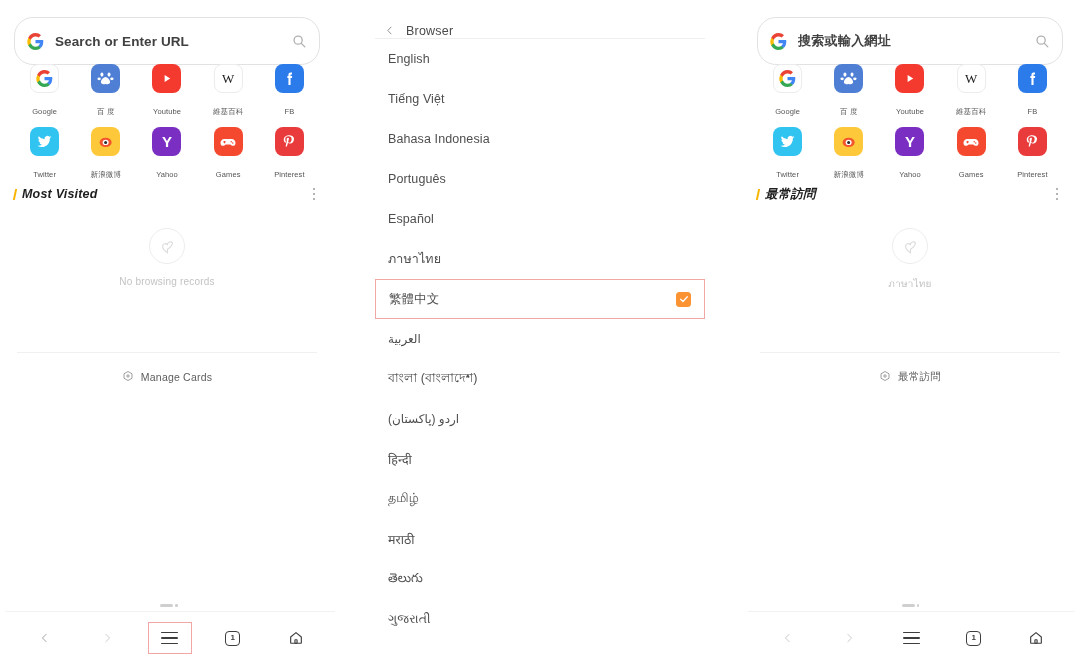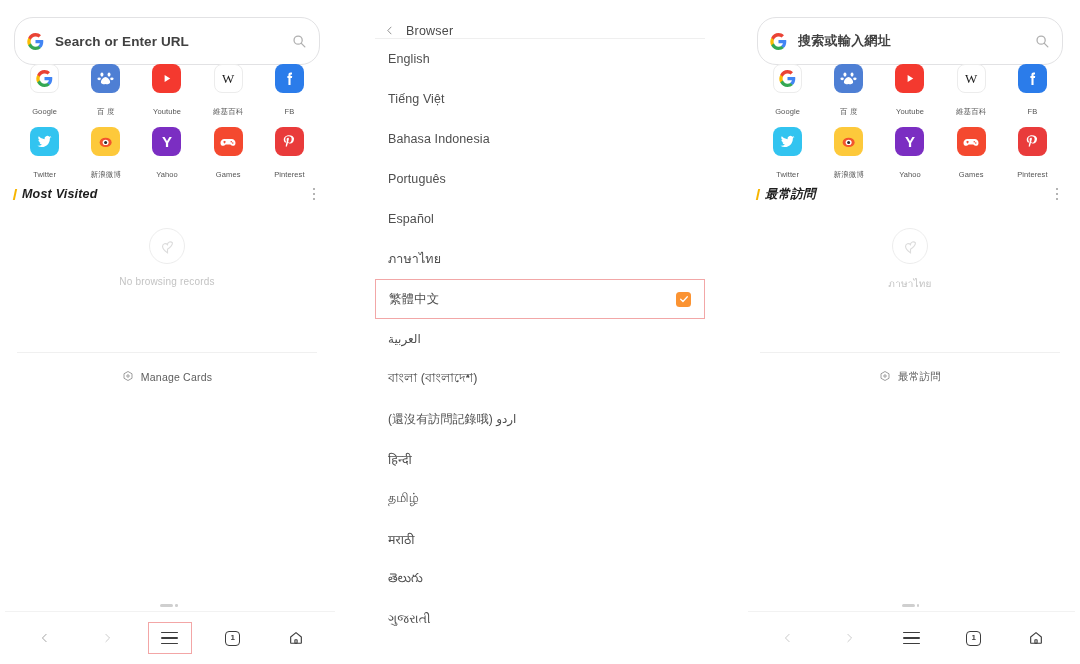--- a/index.html
+++ b/index.html
@@ -529,21 +529,21 @@
             </svg>
         </span>
       </div>
       <div class="lang-item">
           <span class="lang-label rtl">العربية</span>
         </div>
       <div class="lang-item">
           <span class="lang-label">বাংলা (বাংলাদেশ)</span>
         </div>
       <div class="lang-item">
-          <span class="lang-label rtl">اردو (還沒有訪問記錄哦)</span>
+          <span class="lang-label rtl">اردو (پاکستان)</span>
         </div>
       <div class="lang-item">
           <span class="lang-label">हिन्दी</span>
         </div>
       <div class="lang-item">
           <span class="lang-label">தமிழ்</span>
         </div>
       <div class="lang-item">
           <span class="lang-label">मराठी</span>
         </div>

